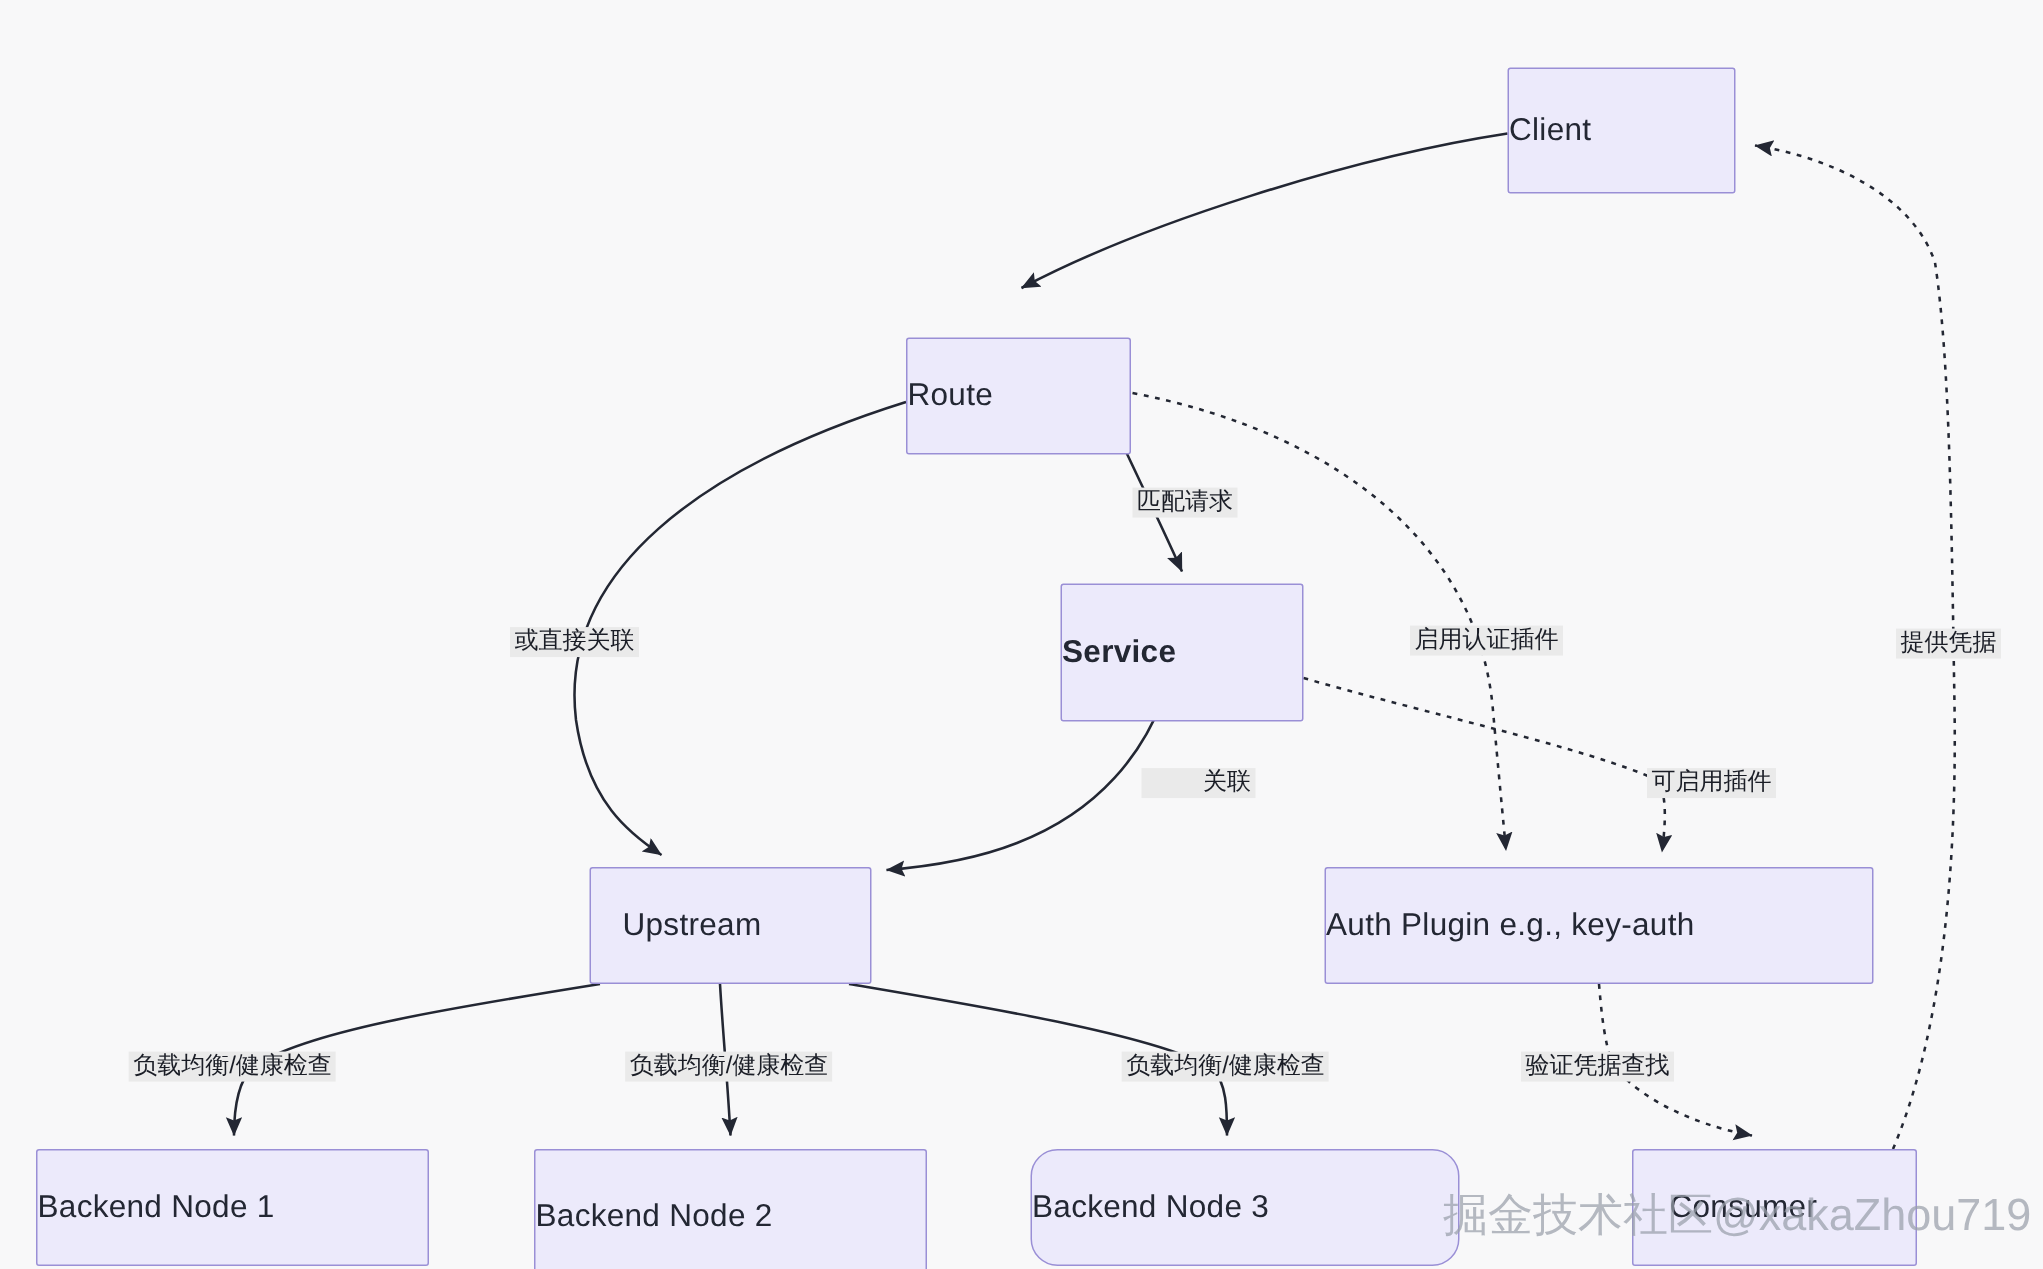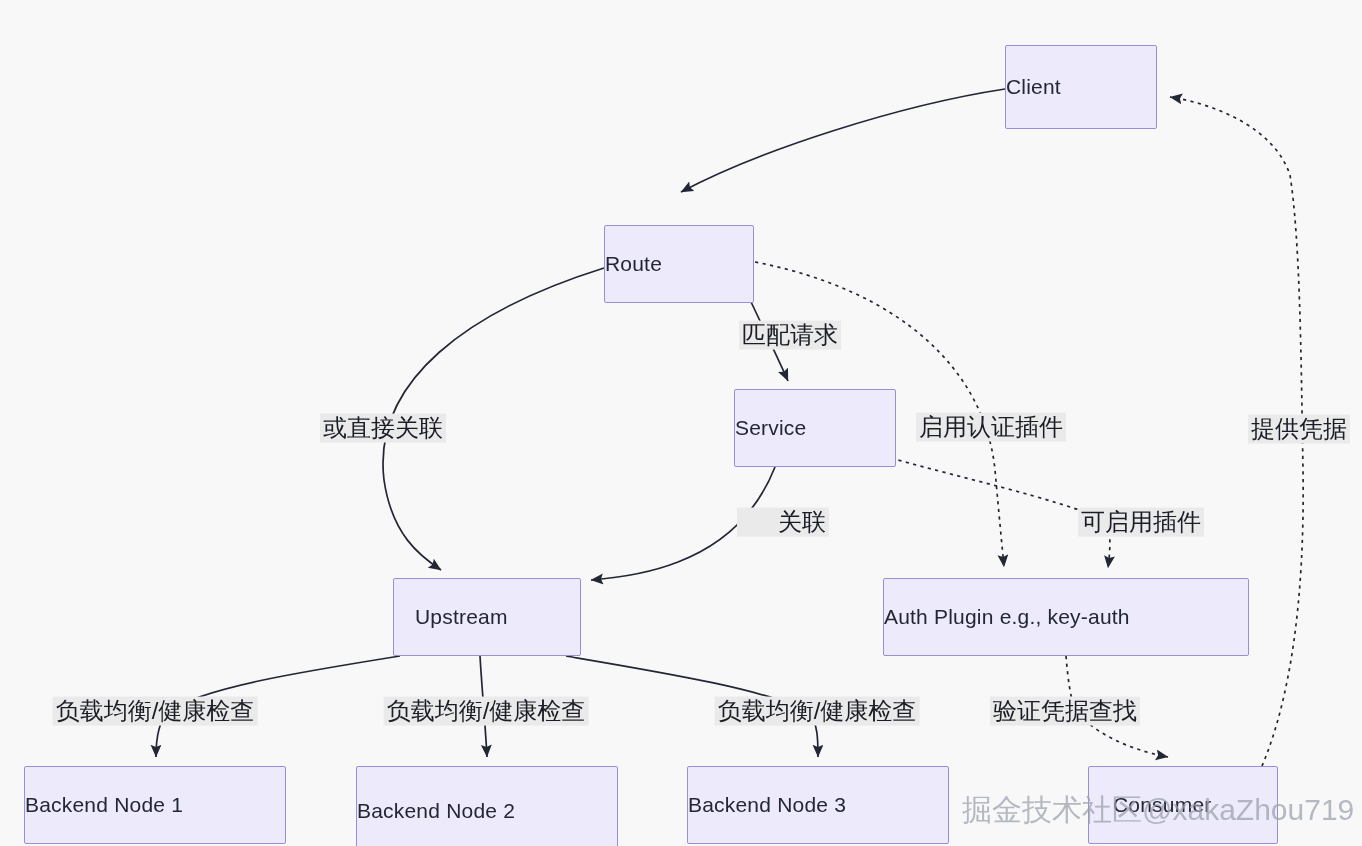--- a/index.html
+++ b/index.html
@@ -36,21 +36,21 @@
     justify-content: flex-start;
     font-size: 21px;
     letter-spacing: 0.2px;
     color: #232733;
     z-index: 3;
   }
   .edge-label {
     position: absolute;
     background: #eaeaea;
     color: #1a1d26;
-    font-size: 24px;
+    font-size: 16px;
     line-height: 1.12;
     padding: 1px 3px;
     white-space: nowrap;
     z-index: 4;
     transform: translate(-50%, -50%);
     font-family: "Liberation Sans", "DejaVu Sans", sans-serif;
   }
   .watermark {
     position: absolute;
     z-index: 6;
@@ -104,53 +104,53 @@
   </svg>
 
   <div class="node" style="left:1005px; top:45px; width:152px; height:84px;">
     <span>Client</span>
   </div>
 
   <div class="node" style="left:604px; top:200px; width:150px; height:78px;margin-top:25px;">
     <span>Route</span>
   </div>
 
-  <div class="node" style="left:734px; top:389px; width:162px; height:78px;">
+  <div class="node" style="left:707px; top:389px; width:162px; height:92px;font-weight:bold;">
     <span>Service</span>
   </div>
 
   <div class="node" style="left:393px; top:578px; width:188px; height:78px;padding-left:21px;">
     <span>Upstream</span>
   </div>
 
   <div class="node" style="left:883px; top:578px; width:366px; height:78px;">
     <span>Auth Plugin e.g., key-auth</span>
   </div>
 
   <div class="node" style="left:24px; top:766px; width:262px; height:78px;">
     <span>Backend Node 1</span>
   </div>
 
   <div class="node" style="left:356px; top:766px; width:262px; height:89px;">
     <span>Backend Node 2</span>
   </div>
 
-  <div class="node" style="left:687px; top:766px; width:262px; height:78px;">
+  <div class="node" style="left:687px; top:766px; width:286px; height:78px;border-radius:18px;">
     <span>Backend Node 3</span>
   </div>
 
   <div class="node" style="left:1088px; top:766px; width:190px; height:78px;padding-left:24px;">
     <span>Consumer</span>
   </div>
 
   <div class="edge-label" style="left:790px; top:335px;">匹配请求</div>
 
   <div class="edge-label" style="left:383px; top:428px;">或直接关联</div>
 
-  <div class="edge-label" style="left:783px; top:522px;padding-left:41px;">关联</div>
+  <div class="edge-label" style="left:799px; top:522px;padding-left:41px;">关联</div>
 
   <div class="edge-label" style="left:991px; top:427px;">启用认证插件</div>
 
   <div class="edge-label" style="left:1141px; top:522px;">可启用插件</div>
 
   <div class="edge-label" style="left:155px; top:711px;">负载均衡/健康检查</div>
 
   <div class="edge-label" style="left:486px; top:711px;">负载均衡/健康检查</div>
 
   <div class="edge-label" style="left:817px; top:711px;">负载均衡/健康检查</div>

